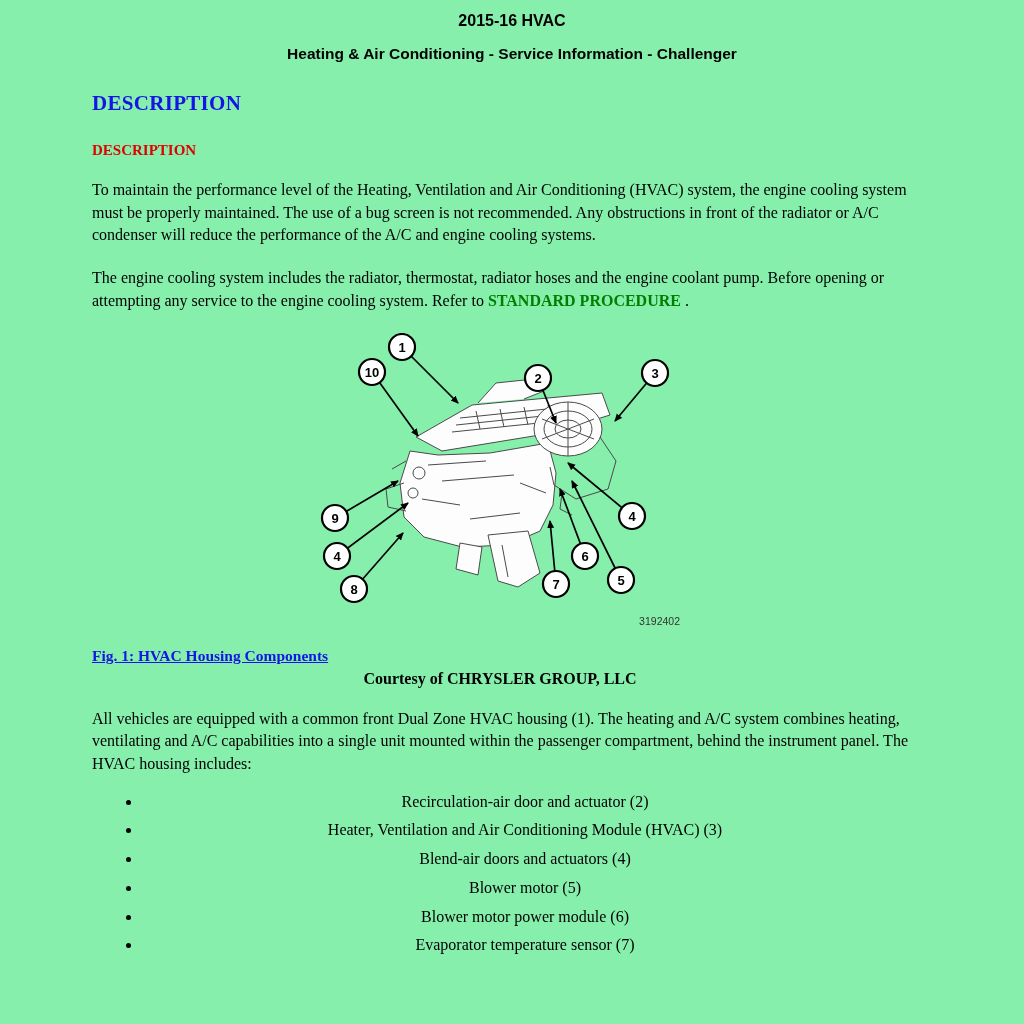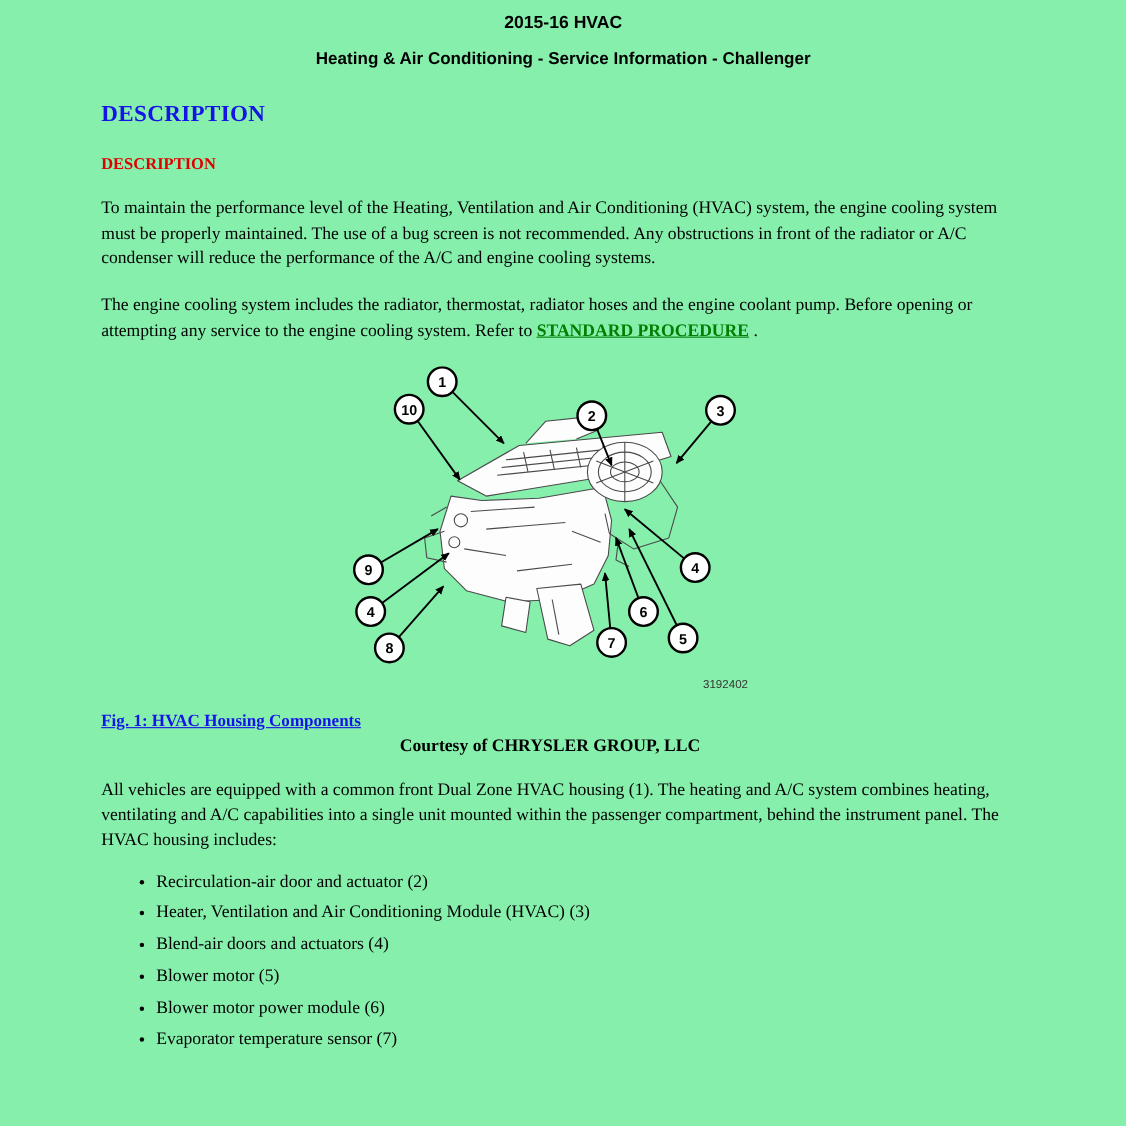--- a/index.html
+++ b/index.html
@@ -16,32 +16,32 @@
   h1.section-title {
     color: #1414e6; font-size: 21px; font-weight: bold;
     margin: 28px 0 0 0; font-family: "Liberation Serif", serif; letter-spacing: 0.3px;
   }
   h2.section-subtitle {
     color: #e00000; font-size: 15px; font-weight: bold; margin: 26px 0 0 0;
   }
 
   p.body-text { font-size: 16px; line-height: 1.42; margin: 20px 0 0 0; }
 
-  a.green-link { color: #007f00; font-weight: bold; text-decoration: underline; cursor: pointer; }
+  a.green-link { color: #007f00; font-weight: bold; cursor: pointer; }
 
   .figure-wrap { width: 380px; margin: 20px auto 0 auto; }
   .figure-wrap svg { display: block; }
 
   a.fig-caption {
     display: inline-block; color: #1414e6; font-weight: bold; text-decoration: underline;
     font-size: 15.5px; margin-top: 14px; cursor: pointer;
   }
   .fig-courtesy { font-weight: bold; font-size: 16px; margin-top: 5px; text-align: center; }
 
-  ul.components { margin: 16px 0 0 0; padding-left: 50px; }
+  ul.components { margin: 16px 0 0 0; padding-left: 50px; text-align: center; }
   ul.components li { font-size: 16px; line-height: 1.2; margin-bottom: 9.5px; }
 </style>
 </head>
 <body>
 
 <div class="page">
 
   <div class="doc-header">
     <div class="h-line1">2015-16 HVAC</div>
     <div class="h-line2">Heating &amp; Air Conditioning - Service Information - Challenger</div>

